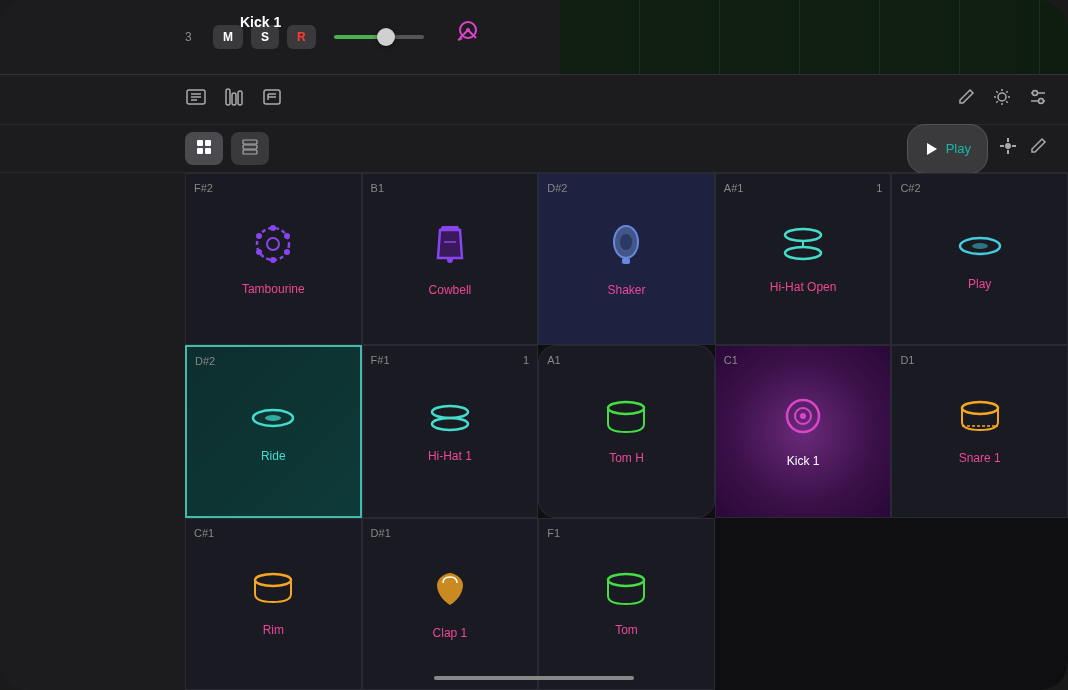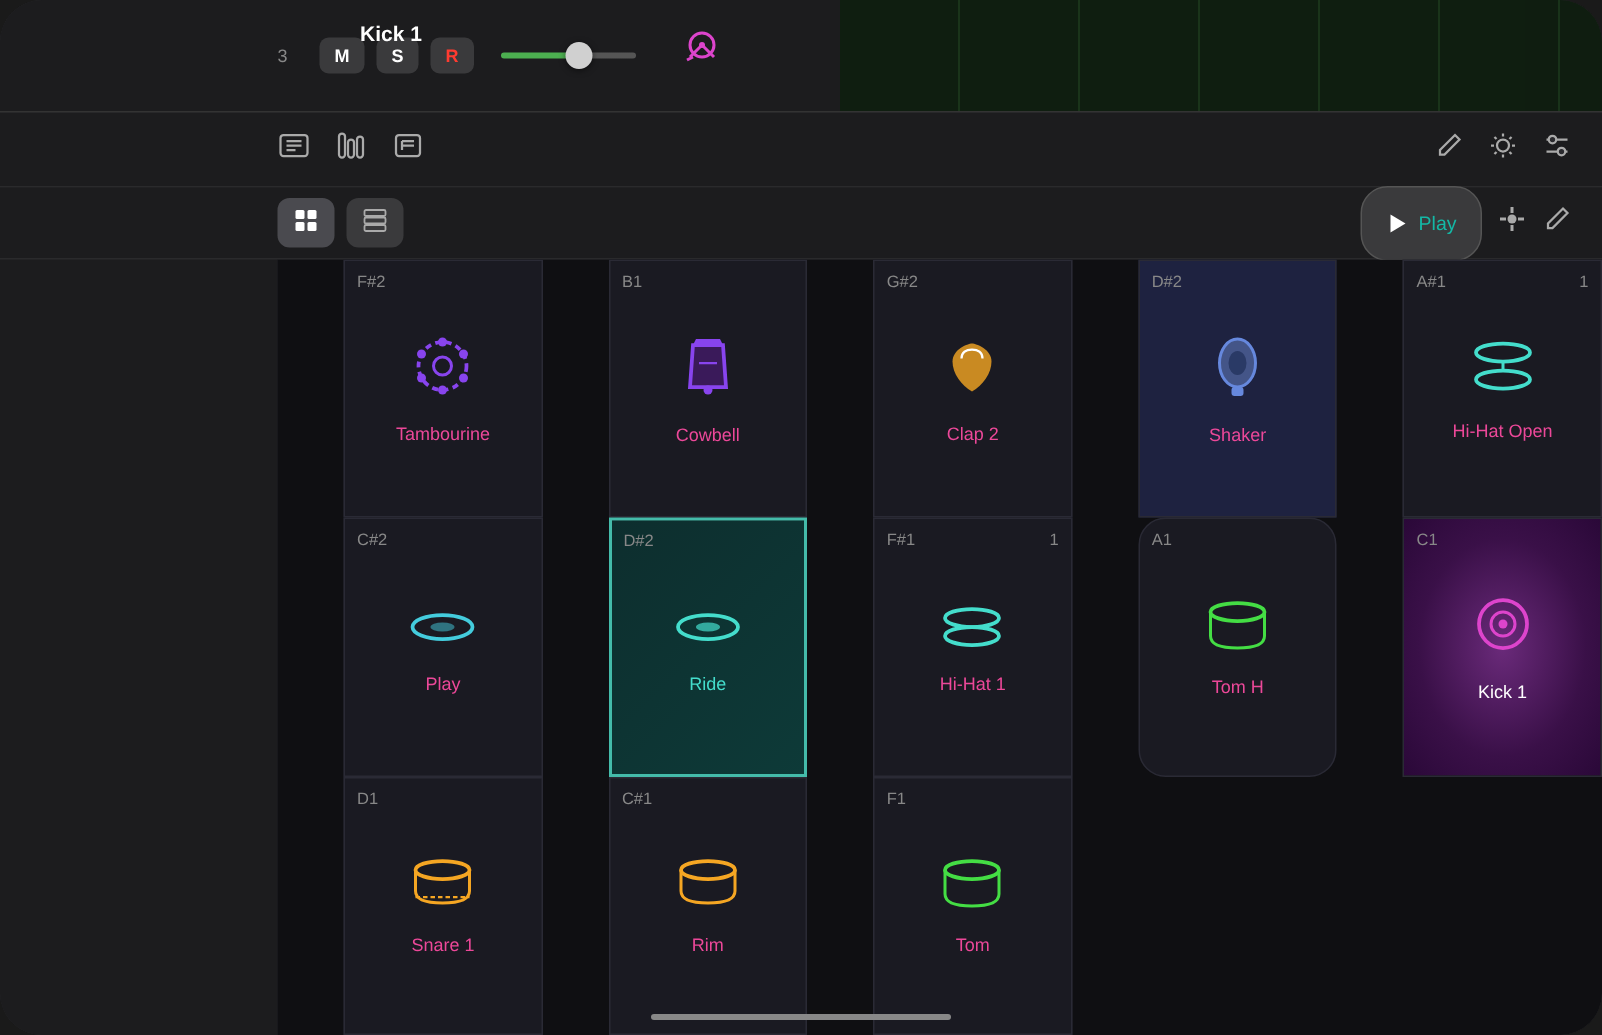--- a/index.html
+++ b/index.html
@@ -238,21 +238,20 @@
       position: relative;
       background: #1a1a22;
       border: 1px solid #2a2a35;
       display: flex;
       flex-direction: column;
       align-items: center;
       justify-content: center;
       cursor: pointer;
       overflow: hidden;
       min-height: 120px;
-      margin-left: 44px;
     }
 
     .pad-note {
       position: absolute;
       top: 8px;
       left: 8px;
       font-size: 11px;
       color: #888;
       font-weight: 500;
     }
@@ -508,30 +507,20 @@
           <svg width="40" height="44" viewBox="0 0 40 44" fill="none">
             <path d="M10 8 L8 36 L32 36 L30 8 Z" stroke="#8844ee" stroke-width="2.5" fill="#3a1a5a"></path>
             <path d="M10 8 L30 8 L28 4 L12 4 Z" fill="#8844ee"></path>
             <path d="M14 20 L26 20" stroke="#8844ee" stroke-width="1.5"></path>
             <circle cx="20" cy="38" r="3" fill="#8844ee"></circle>
           </svg>
         </div>
         <span class="pad-label">Cowbell</span>
       </div>
 
-      <div class="pad pad-clap2">
-        <span class="pad-note">G#2</span>
-        <div class="pad-icon">
-          <svg width="42" height="42" viewBox="0 0 42 42" fill="none">
-            <path d="M8 18 C8 10 18 6 21 6 C24 6 34 10 34 18 C34 26 28 34 21 38 C14 34 8 26 8 18Z" fill="#f5a623" opacity="0.8"></path>
-            <path d="M14 16 C14 12 17 10 21 10 C25 10 28 12 28 16" stroke="#fff" stroke-width="1.5" fill="none"></path>
-          </svg>
-        </div>
-        <span class="pad-label">Clap 2</span>
-      </div>
 
       <div class="pad pad-shaker">
         <span class="pad-note">D#2</span>
         <div class="pad-icon">
           <svg width="36" height="44" viewBox="0 0 36 44" fill="none">
             <ellipse cx="18" cy="20" rx="12" ry="16" fill="#445588" stroke="#6688dd" stroke-width="2"></ellipse>
             <rect x="14" y="36" width="8" height="6" rx="2" fill="#6688dd"></rect>
             <ellipse cx="18" cy="20" rx="6" ry="8" fill="#2a3a66"></ellipse>
           </svg>
         </div>
@@ -625,20 +614,30 @@
         <span class="pad-note">C#1</span>
         <div class="pad-icon">
           <svg width="44" height="36" viewBox="0 0 44 36" fill="none">
             <ellipse cx="22" cy="10" rx="18" ry="6" stroke="#f5a623" stroke-width="2.5" fill="none"></ellipse>
             <path d="M4 10 L4 24 Q4 32 22 32 Q40 32 40 24 L40 10" stroke="#f5a623" stroke-width="2" fill="none"></path>
           </svg>
         </div>
         <span class="pad-label">Rim</span>
       </div>
 
+      <div class="pad pad-clap1">
+        <span class="pad-note">D#1</span>
+        <div class="pad-icon">
+          <svg width="42" height="42" viewBox="0 0 42 42" fill="none">
+            <path d="M8 18 C8 10 18 6 21 6 C24 6 34 10 34 18 C34 26 28 34 21 38 C14 34 8 26 8 18Z" fill="#f5a623" opacity="0.8"></path>
+            <path d="M14 16 C14 12 17 10 21 10 C25 10 28 12 28 16" stroke="#fff" stroke-width="1.5" fill="none"></path>
+          </svg>
+        </div>
+        <span class="pad-label">Clap 1</span>
+      </div>
 
       <div class="pad pad-tom-partial">
         <span class="pad-note">F1</span>
         <div class="pad-icon">
           <svg width="42" height="36" viewBox="0 0 42 36" fill="none">
             <ellipse cx="21" cy="10" rx="18" ry="6" stroke="#44dd44" stroke-width="2.5" fill="none"></ellipse>
             <path d="M3 10 L3 26 Q3 34 21 34 Q39 34 39 26 L39 10" stroke="#44dd44" stroke-width="2" fill="none"></path>
           </svg>
         </div>
         <span class="pad-label">Tom</span>

